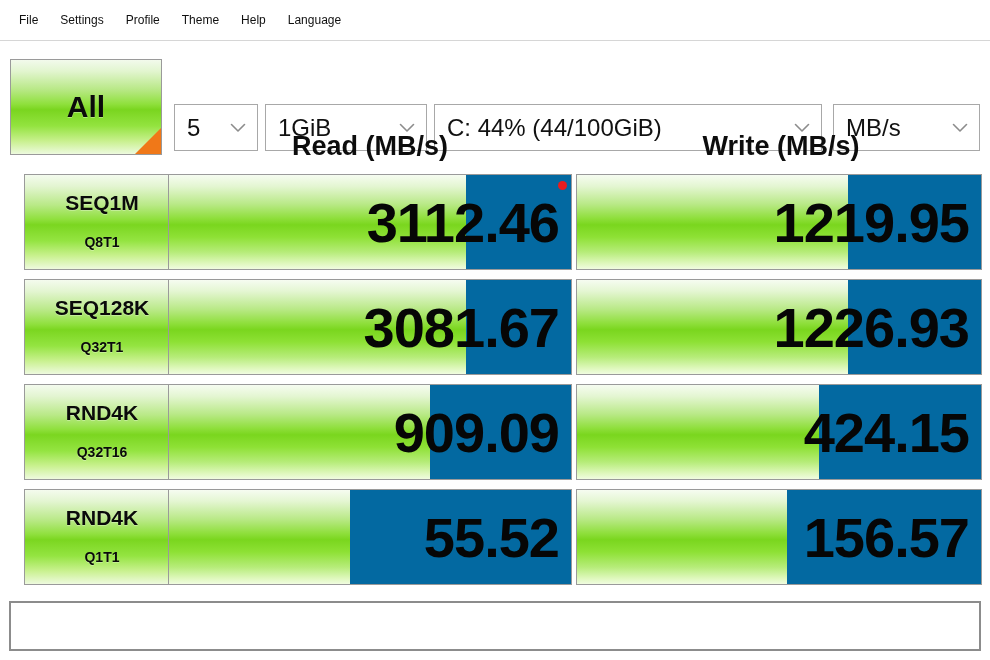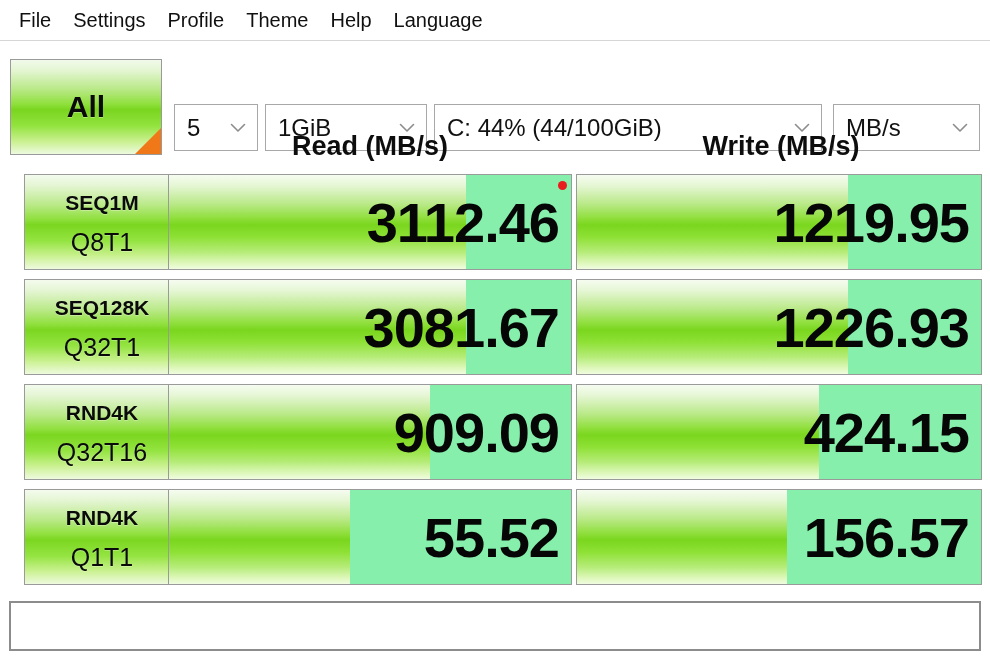--- a/index.html
+++ b/index.html
@@ -31,21 +31,21 @@
     width: 990px;
     height: 41px;
     background: #ffffff;
     display: flex;
     align-items: center;
     padding-left: 8px;
     box-sizing: border-box;
     border-bottom: 1px solid #d6d6d6;
   }
   .menu-item {
-    font-size: 20px;
+    font-size: 12px;
     color: #101010;
     padding: 2px 11px;
     line-height: 24px;
     white-space: nowrap;
     cursor: default;
     font-family: "Liberation Sans", sans-serif;
   }
 
   
   .toolbar {
@@ -189,35 +189,35 @@
     overflow: hidden;
   }
   .test-line1 {
     font-size: 21px;
     font-weight: bold;
     color: #0a0a0a;
     line-height: 26px;
     text-shadow: 0 1px 0 rgba(255,255,255,0.3);
   }
   .test-line2 {
-    font-size: 25px;
-    font-weight: normal;
+    font-size: 14px;
+    font-weight: bold;
     color: #0a0a0a;
     line-height: 26px;
     margin-top: 13px;
     text-shadow: 0 1px 0 rgba(255,255,255,0.3);
   }
 
   .result-cell {
     position: absolute;
     top: 4px;
     height: 96px;
     border: 1px solid #9a9a9a;
     box-sizing: border-box;
-    background: #86efac;
+    background: #0369a1;
     overflow: hidden;
   }
   .cell-read  { left: 168px; width: 404px; }
   .cell-write { left: 576px; width: 406px; }
 
   .fill {
     position: absolute;
     left: 0; top: 0;
     height: 100%;
     background: linear-gradient(to bottom,

